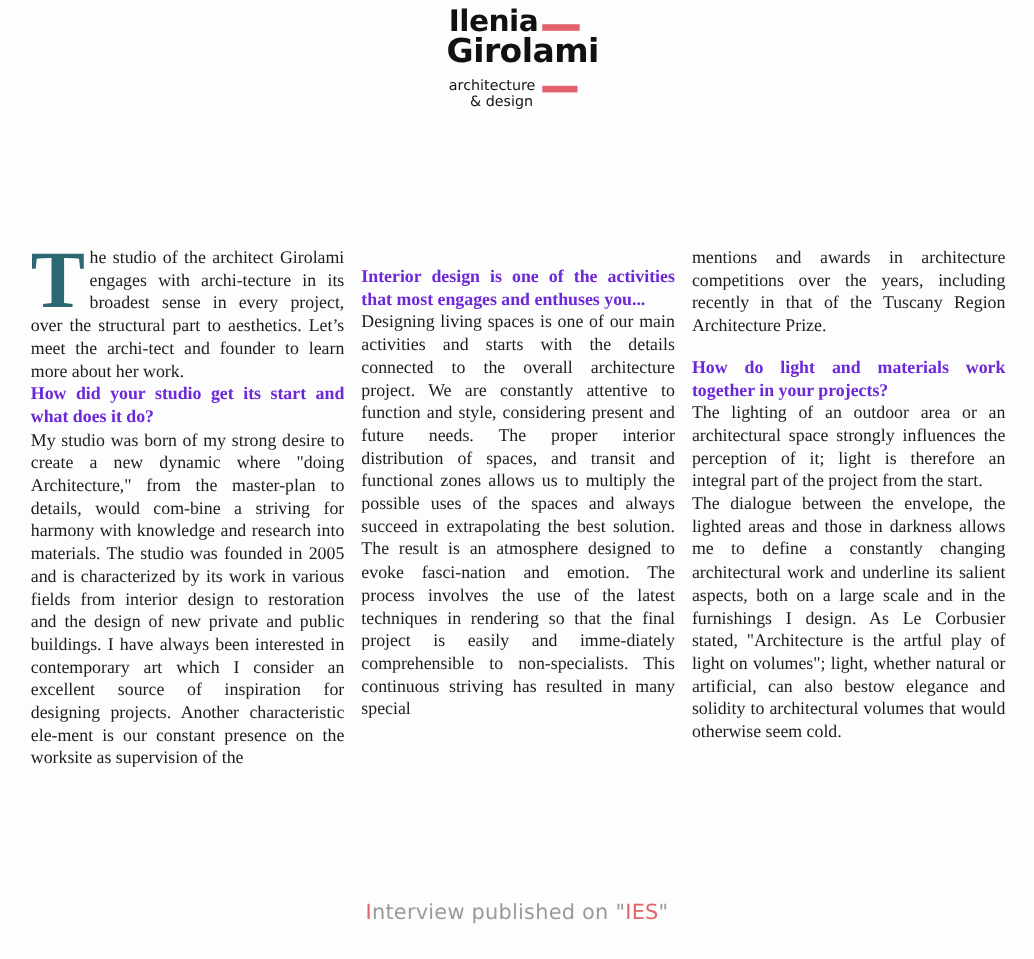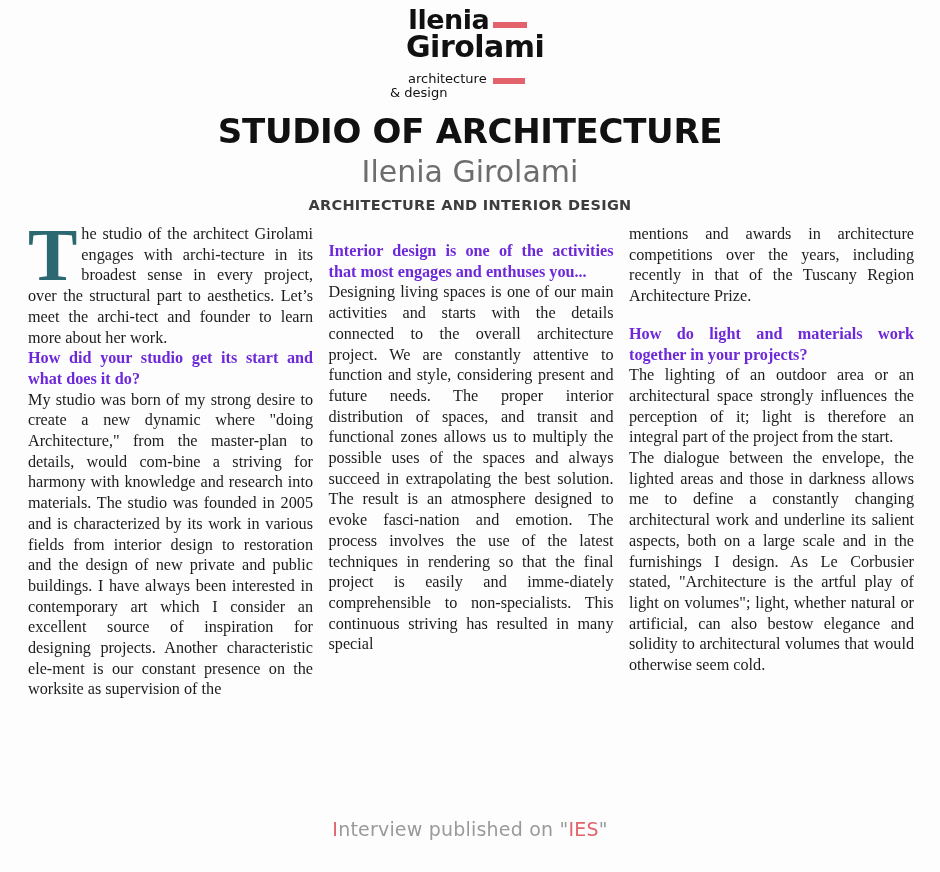--- a/index.html
+++ b/index.html
@@ -80,21 +80,21 @@
   }
   .logo-sub {
     font-family: "DejaVu Sans", "Liberation Sans", sans-serif;
     font-size: 13px;
     font-weight: 400;
     color: #111111;
     line-height: 1.15;
   }
   .logo-sub2-row {
     display: flex;
-    justify-content: flex-start;
+    justify-content: center;
     width: 160px;
     margin-top: -1px;
     padding-right: 28px;
     box-sizing: border-box;
   }
 
   
   .title-block {
     text-align: center;
     margin-top: 12px;
@@ -205,25 +205,20 @@
         <span class="red-bar bar-mid"></span>
       </div>
 
       <div class="logo-sub2-row">
         <span class="logo-sub">&amp; design</span>
       </div>
 
     </div>
   </div>
 
-  <div class="title-block">
-    <div class="main-title">STUDIO OF ARCHITECTURE</div>
-    <div class="sub-title">Ilenia Girolami</div>
-    <div class="sub-sub-title">ARCHITECTURE AND INTERIOR DESIGN</div>
-  </div>
 
   <div class="columns">
 
     <div class="col">
       <p>
         <span class="dropcap">T</span><span>he studio of the architect Girolami engages with archi-tecture in its broadest sense in every project, over the structural part to aesthetics. Let’s meet the archi-tect and founder to learn more about her work.</span>
       </p>
       <p class="q-head">How did your studio get its start and what does it do?</p>
       <p>My studio was born of my strong desire to create a new dynamic where "doing Architecture," from the master-plan to details, would com-bine a striving for harmony with knowledge and research into materials. The studio was founded in 2005 and is characterized by its work in various fields from interior design to restoration and the design of new private and public buildings. I have always been interested in contemporary art which I consider an excellent source of inspiration for designing projects. Another characteristic ele-ment is our constant presence on the worksite as supervision of the</p>
     </div>

